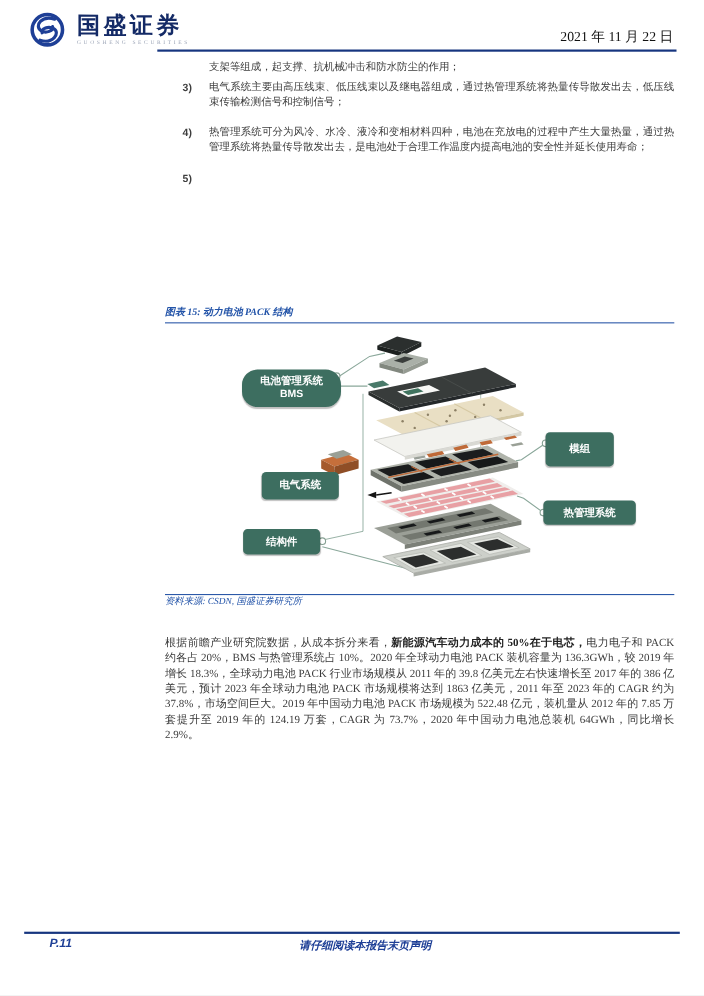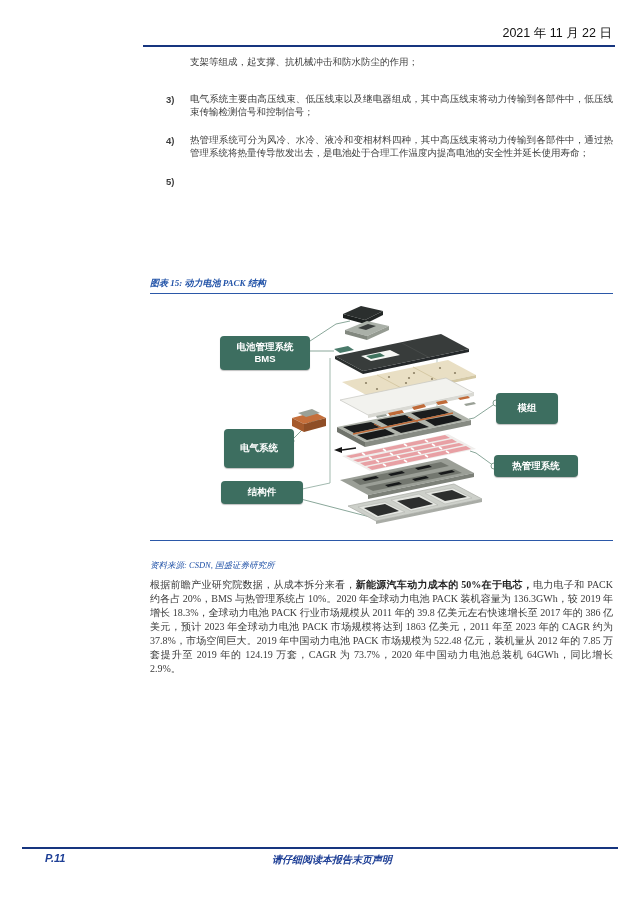--- a/index.html
+++ b/index.html
@@ -11,74 +11,85 @@
     color:#3d3d3d;
   }
   
   .logo-wrap { position:absolute; left:24px; top:7px; display:flex; align-items:center; }
   .logo-mark { width:40px; height:40px; }
   .brand-block { margin-left:6px; }
   .brand-cn { font-size:21px; font-weight:900; color:#142a66; letter-spacing:3px;
               font-family:"Liberation Serif",serif; line-height:1; }
   .brand-en { font-size:5px; color:#9aa3b5; letter-spacing:2.4px; margin-top:3px; }
   .report-date { position:absolute; right:28px; top:25px; font-size:12.5px; color:#111;
-                 font-family:Liberation Sans, sans-serif; }
+                 font-family:Liberation Serif, serif; }
   .header-rule { position:absolute; left:143px; right:25px; top:45px; height:2px; background:#16357f; }
   
   .body-text { position:absolute; left:150px; top:56px; width:463px;
                font-size:9.5px; line-height:13.5px; text-align:justify; }
-  .intro-line { padding-left:40px; margin-bottom:23px; }
+  .intro-line { padding-left:40px; margin-bottom:4px; }
   .num-item { position:relative; padding-left:40px; margin-bottom:14px; }
   .item-num { position:absolute; left:16px; top:0; font-weight:bold;
               font-family:"Liberation Sans",sans-serif; }
   
   .figure { position:absolute; left:150px; top:277px; width:463px; }
   .fig-caption { font-size:9px; font-weight:bold; font-style:italic; color:#2253a8; }
   .fig-rule { height:1px; background:#2b58a8; margin-top:3px; }
   .diagram { position:relative; margin-left:40px; width:400px; height:244px; }
   .diagram svg { position:absolute; left:0; top:0; }
   .dlabel { position:absolute; background:#3d6e60; color:#fff; border-radius:4px;
             display:flex; flex-direction:column; align-items:center; justify-content:center;
             text-align:center; font-family:"Liberation Sans","DejaVu Sans",sans-serif;
             font-weight:bold; box-shadow:0 1px 1px rgba(0,0,0,.25); }
-  .dlabel-bms { left:30px; top:42px; width:90px; height:34px; font-size:9.5px; line-height:1.3; }
+  .dlabel-bms { left:30px; top:42px; width:90px; height:34px; font-size:9.5px; line-height:1.3;border-radius:14px; }
   .dlabel-module { left:306px; top:99px; width:62px; height:31px; font-size:9.5px; }
-  .dlabel-electrical { left:34px; top:135px; width:70px; height:39px; font-size:9.5px; }
+  .dlabel-electrical { left:48px; top:135px; width:70px; height:25px; font-size:9.5px; }
   .dlabel-thermal { left:304px; top:161px; width:84px; height:22px; font-size:9.5px; }
-  .dlabel-structure { left:31px; top:187px; width:82px; height:23px; font-size:9.5px; }
+  .dlabel-structure { left:31px; top:187px; width:70px; height:23px; font-size:9.5px; }
   .src-rule { height:1px; background:#2b58a8; margin-top:2px; }
-  .fig-source { font-size:8.5px; font-style:italic; color:#2253a8; margin-top:19px; }
+  .fig-source { font-size:8.5px; font-style:italic; color:#2253a8; margin-top:0; }
   
   .analysis { position:absolute; left:150px; top:578px; width:463px;
               font-size:10px; line-height:14px; text-align:justify; color:#3a3a3a; }
   .analysis b { color:#222; }
   
   .footer-rule { position:absolute; left:22px; right:22px; top:847px; height:2px; background:#16357f; }
   .page-number { position:absolute; left:45px; top:852px; font-size:11px; font-weight:bold;
                  font-style:italic; color:#1e3f96; font-family:"Liberation Sans",sans-serif; }
   .disclaimer { position:absolute; left:0; right:0; top:853px; text-align:center;
                 font-size:10px; font-weight:bold; font-style:italic; color:#1e3f96;margin-left:24px; }
 </style>
 </head>
 <body>
 
 <div class="page">
 
+  <div class="logo-wrap">
+    <svg class="logo-mark" viewBox="0 0 40 42">
+      <circle cx="19" cy="21" r="14.5" fill="none" stroke="#1e3f96" stroke-width="3.4"></circle>
+      <path d="M 26 11 C 14 7 6 17 13 22 C 18 25 25 22 24 18" fill="none" stroke="#1e3f96" stroke-width="3" stroke-linecap="round"></path>
+      <path d="M 12 31 C 24 35 32 24 25 20 C 20 17 13 20 14 24" fill="none" stroke="#1e3f96" stroke-width="3" stroke-linecap="round"></path>
+    </svg>
+    <div class="brand-block">
+      <div class="brand-cn">国盛证券</div>
+      <div class="brand-en">GUOSHENG SECURITIES</div>
+    </div>
+  </div>
   <div class="report-date">2021 年 11 月 22 日</div>
   <div class="header-rule"></div>
 
   <div class="body-text">
     <div class="intro-line">支架等组成，起支撑、抗机械冲击和防水防尘的作用；</div>
     <div class="num-item">
       <span class="item-num">3)</span>
-      <span>电气系统主要由高压线束、低压线束以及继电器组成，其中高压线束将动力传输到各部件中，低压线束传输检测信号和控制信号；</span>
+      <span>电气系统主要由高压线束、低压线束以及继电器组成，通过热管理系统将热量传导散发出去，低压线束传输检测信号和控制信号；</span>
     </div>
     <div class="num-item">
       <span class="item-num">4)</span>
-      <span>热管理系统可分为风冷、水冷、液冷和变相材料四种，其中高压线束将动力传输到各部件中，通过热管理系统将热量传导散发出去，是电池处于合理工作温度内提高电池的安全性并延长使用寿命；</span>
+      <span>热管理系统可分为风冷、水冷、液冷和变相材料四种，电池在充放电的过程中产生大量热量，通过热管理系统将热量传导散发出去，是电池处于合理工作温度内提高电池的安全性并延长使用寿命；</span>
     </div>
     <div class="num-item">
       <span class="item-num">5)</span>
     </div>
   </div>
 
   <div class="figure">
     <div class="fig-caption">图表 15: 动力电池 PACK 结构</div>
     <div class="fig-rule"></div>
 

